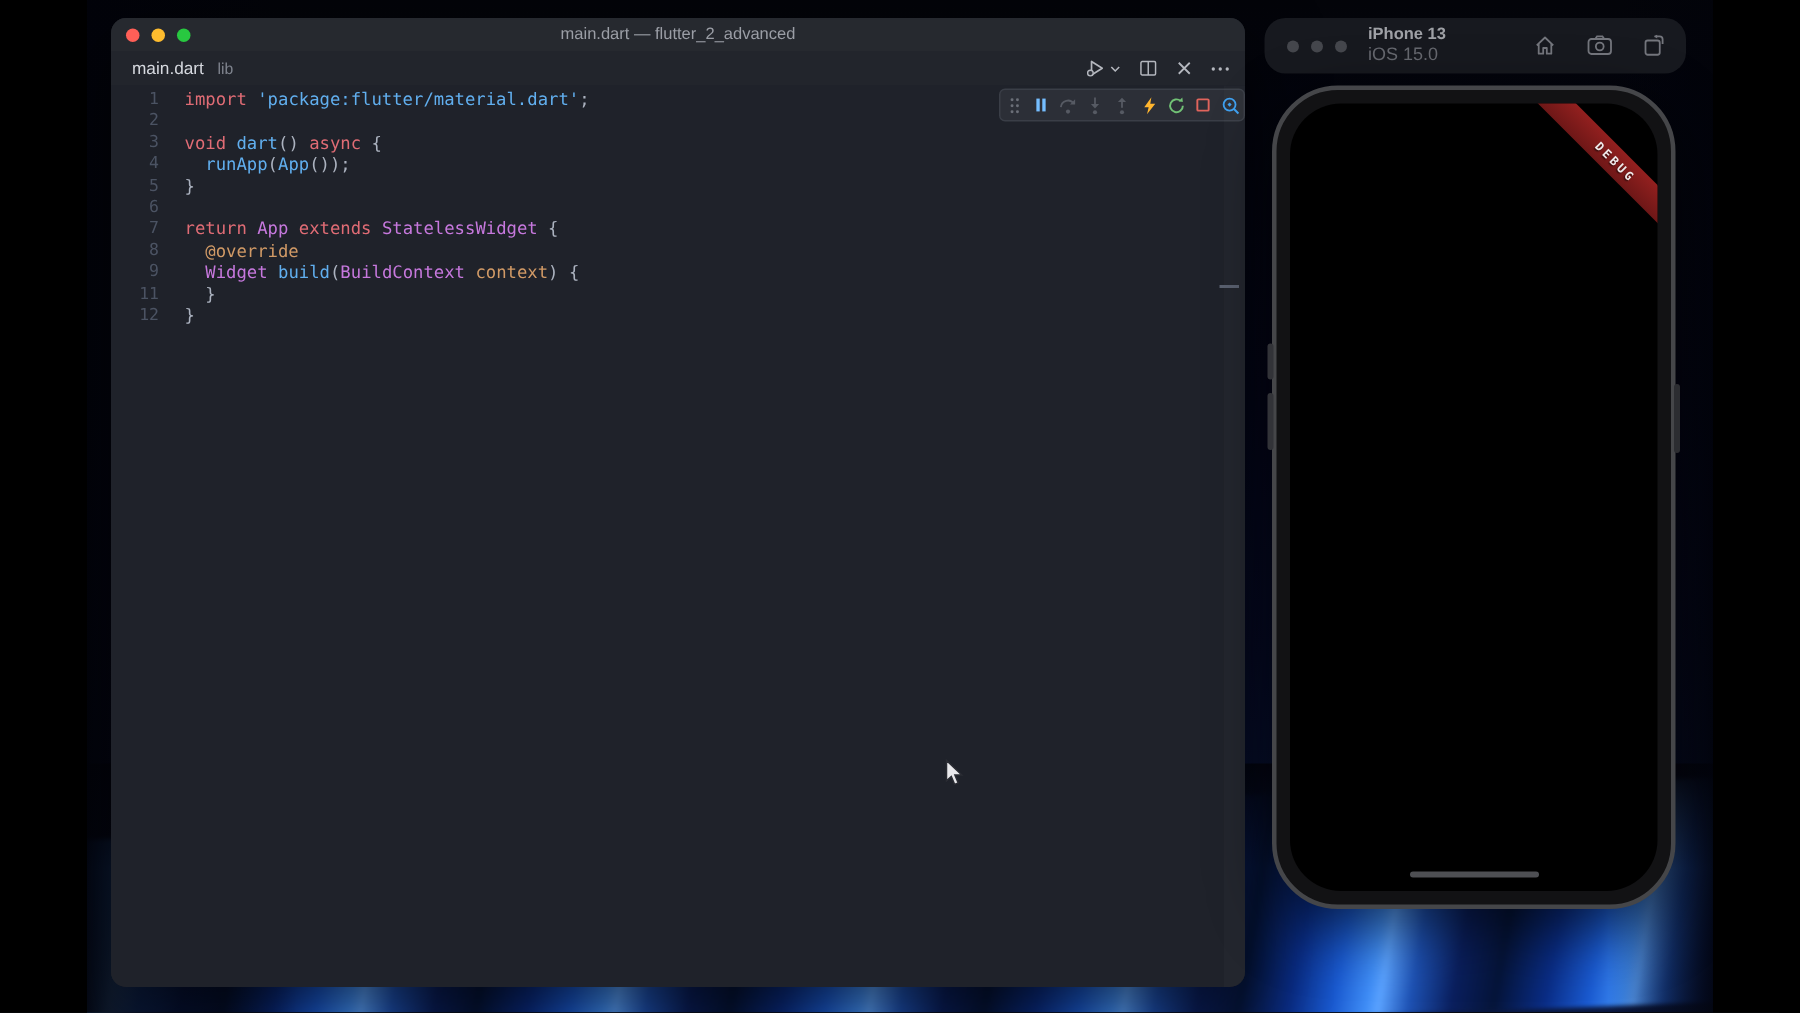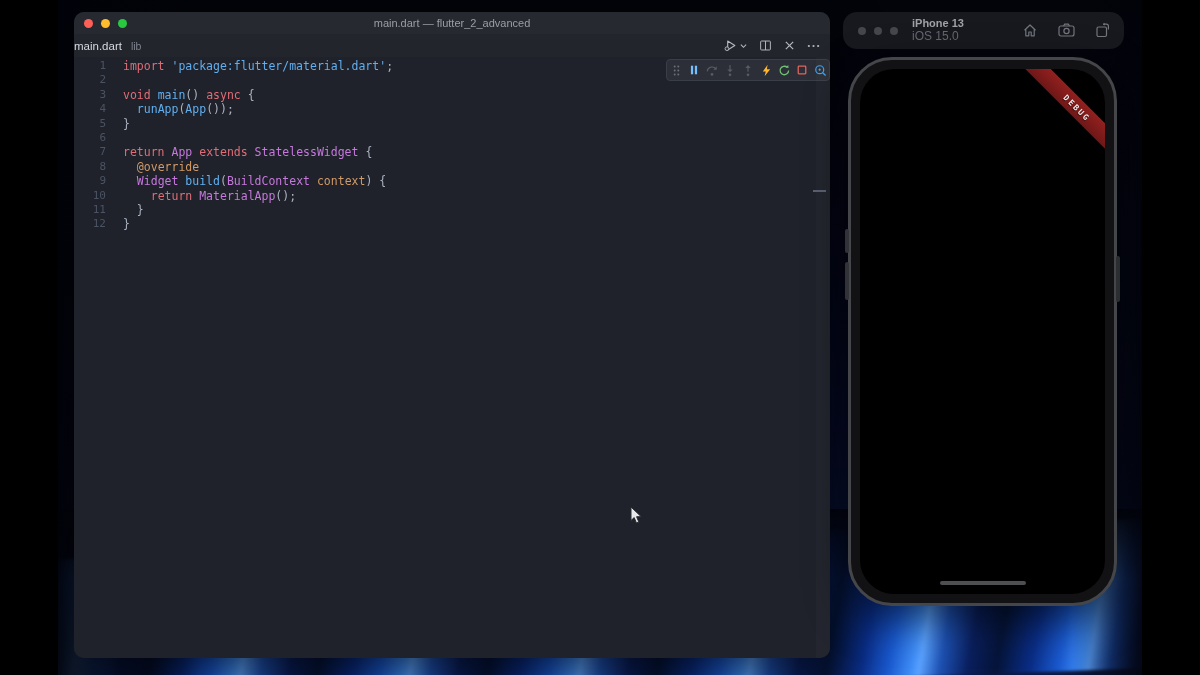--- a/index.html
+++ b/index.html
@@ -24,21 +24,21 @@
   
   .vscode{position:absolute;left:74px;top:12px;width:756px;height:646px;border-radius:10px;
     background:#1f222a;box-shadow:0 18px 50px rgba(0,0,0,.65);overflow:hidden;}
   .titlebar{position:relative;height:22px;background:#26292f;display:flex;align-items:center;}
   .lights{display:flex;gap:8px;margin-left:10px;}
   .light{width:9px;height:9px;border-radius:50%;}
   .light.r{background:#ff5f57;} .light.y{background:#febc2e;} .light.g{background:#28c840;}
   .win-title{position:absolute;left:0;right:0;text-align:center;font-size:11px;color:#9b9ea6;}
 
   .tabbar{position:relative;height:23px;background:#22252c;display:flex;align-items:center;}
-  .crumb{display:flex;align-items:flex-start;gap:9px;}
+  .crumb{margin-left:14px;display:flex;align-items:flex-start;gap:9px;}
   .crumb .file{font-size:11.5px;color:#d6d9df;}
   .crumb .dir{font-size:10.5px;color:#7e838d;}
   .tab-actions{position:absolute;right:10px;top:0;height:100%;display:flex;align-items:center;gap:12px;color:#b4b7be;}
   .tab-actions svg{display:block;}
   .run-combo{display:flex;align-items:center;gap:2px;}
 
   .editor{position:absolute;left:0;right:0;top:45px;bottom:0;background:#1f222a;}
   .code-area{position:absolute;left:0;top:2px;right:0;
     font-family:"DejaVu Sans Mono",monospace;font-size:11.5px;}
   .code-line{height:14.4px;line-height:14.4px;white-space:pre;display:flex;}
@@ -145,28 +145,27 @@
               <circle cx="12" cy="2" r="1.2" fill="currentColor"></circle>
             </svg>
         </span>
       </div>
     </div>
 
     <div class="editor">
       <div class="code-area">
           <div class="code-line"><span class="gutter-num">1</span><span class="code-text"><span class="tok-kw">import</span><span class="tok-plain"> </span><span class="tok-str">'package:flutter/material.dart'</span><span class="tok-plain">;</span></span></div>
           <div class="code-line"><span class="gutter-num">2</span><span class="code-text"></span></div>
-          <div class="code-line"><span class="gutter-num">3</span><span class="code-text"><span class="tok-kw">void</span><span class="tok-plain"> </span><span class="tok-fn">main</span><span class="tok-plain">() </span><span class="tok-kw">async</span><span class="tok-plain"> {</span></span></div>
+          <div class="code-line"><span class="gutter-num">3</span><span class="code-text"><span class="tok-kw">void</span><span class="tok-plain"> </span><span class="tok-fn">dart</span><span class="tok-plain">() </span><span class="tok-kw">async</span><span class="tok-plain"> {</span></span></div>
           <div class="code-line"><span class="gutter-num">4</span><span class="code-text"><span class="tok-plain">  </span><span class="tok-fn">runApp</span><span class="tok-plain">(</span><span class="tok-fn">App</span><span class="tok-plain">());</span></span></div>
           <div class="code-line"><span class="gutter-num">5</span><span class="code-text"><span class="tok-plain">}</span></span></div>
           <div class="code-line"><span class="gutter-num">6</span><span class="code-text"></span></div>
           <div class="code-line"><span class="gutter-num">7</span><span class="code-text"><span class="tok-kw">return</span><span class="tok-plain"> </span><span class="tok-type">App</span><span class="tok-plain"> </span><span class="tok-kw">extends</span><span class="tok-plain"> </span><span class="tok-type">StatelessWidget</span><span class="tok-plain"> {</span></span></div>
           <div class="code-line"><span class="gutter-num">8</span><span class="code-text"><span class="tok-plain">  </span><span class="tok-ann">@override</span></span></div>
           <div class="code-line"><span class="gutter-num">9</span><span class="code-text"><span class="tok-plain">  </span><span class="tok-type">Widget</span><span class="tok-plain"> </span><span class="tok-fn">build</span><span class="tok-plain">(</span><span class="tok-type">BuildContext</span><span class="tok-plain"> </span><span class="tok-arg">context</span><span class="tok-plain">) {</span></span></div>
-          <div class="code-line"><span class="gutter-num">10</span><span class="code-text"><span class="tok-plain">    </span><span class="tok-kw">return</span><span class="tok-plain"> </span><span class="tok-type">MaterialApp</span><span class="tok-plain">();</span></span></div>
           <div class="code-line"><span class="gutter-num">11</span><span class="code-text"><span class="tok-plain">  }</span></span></div>
           <div class="code-line"><span class="gutter-num">12</span><span class="code-text"><span class="tok-plain">}</span></span></div>
         </div>
 
       <div class="debug-toolbar">
         <span class="dbg-btn">
           <svg width="9" height="13" viewBox="0 0 10 14">
               <g fill="#6b6f78">
                 <circle cx="3" cy="2.5" r="1.1"></circle>
                 <circle cx="7" cy="2.5" r="1.1"></circle>

